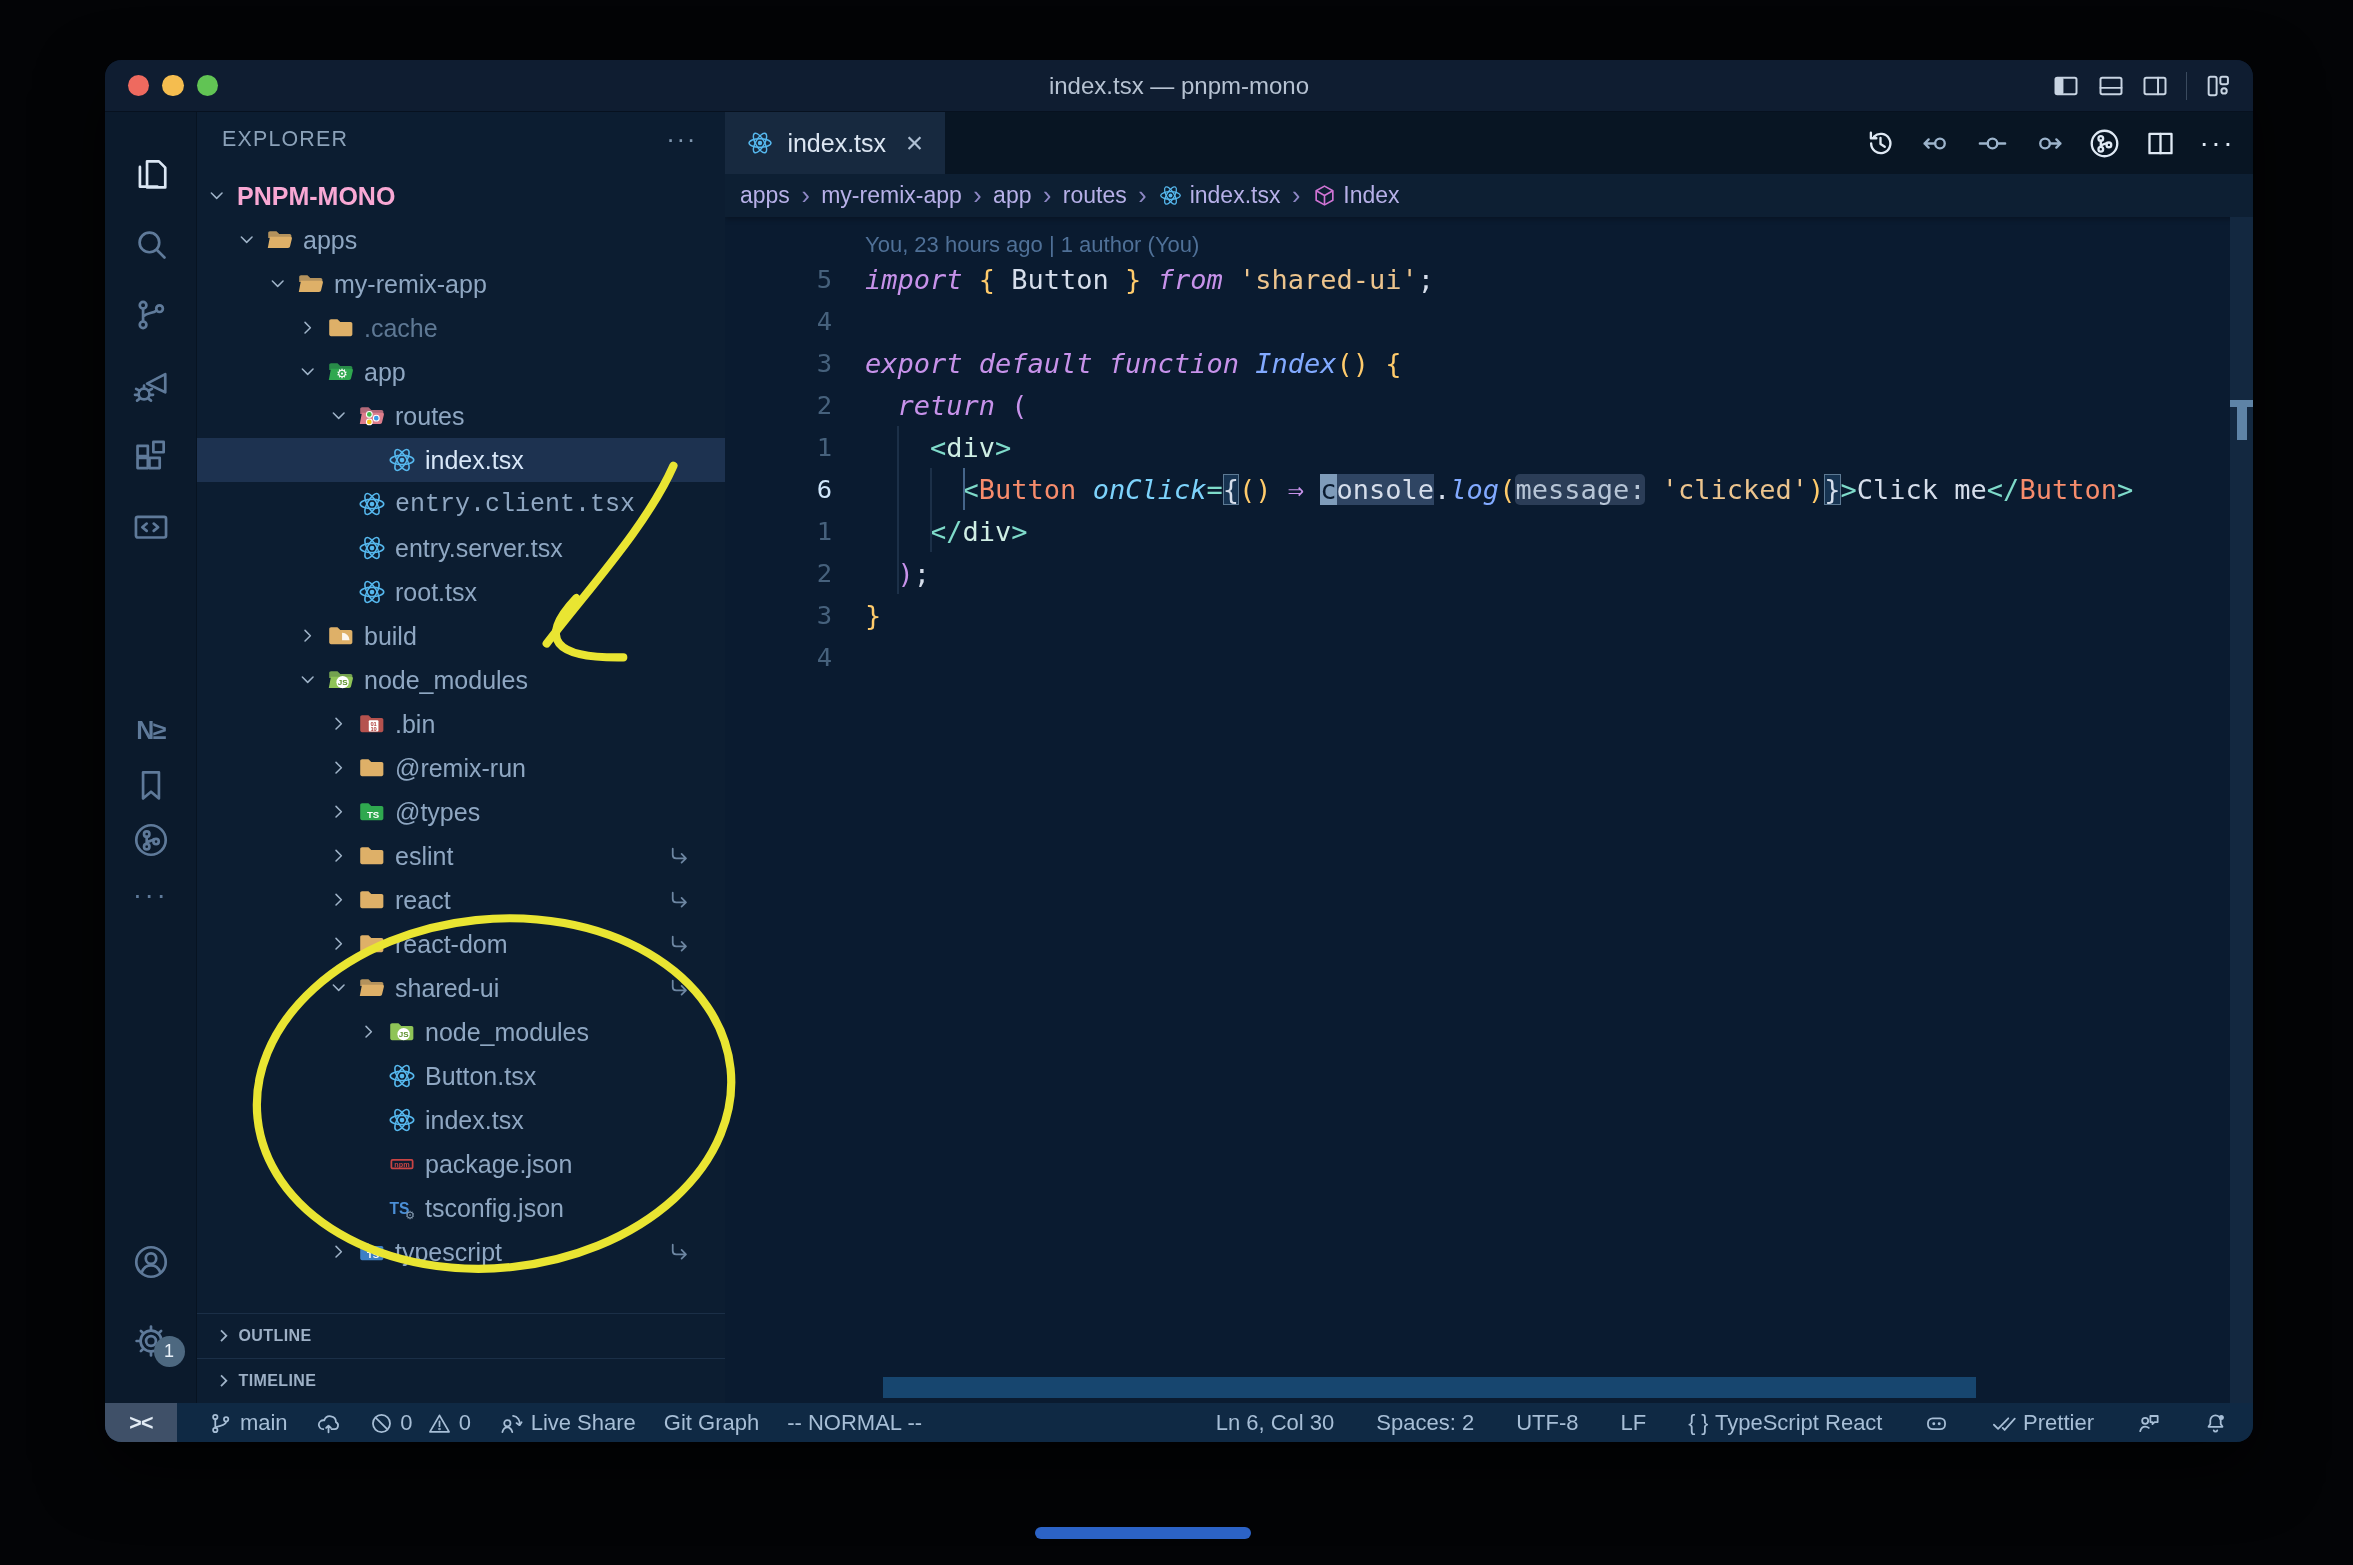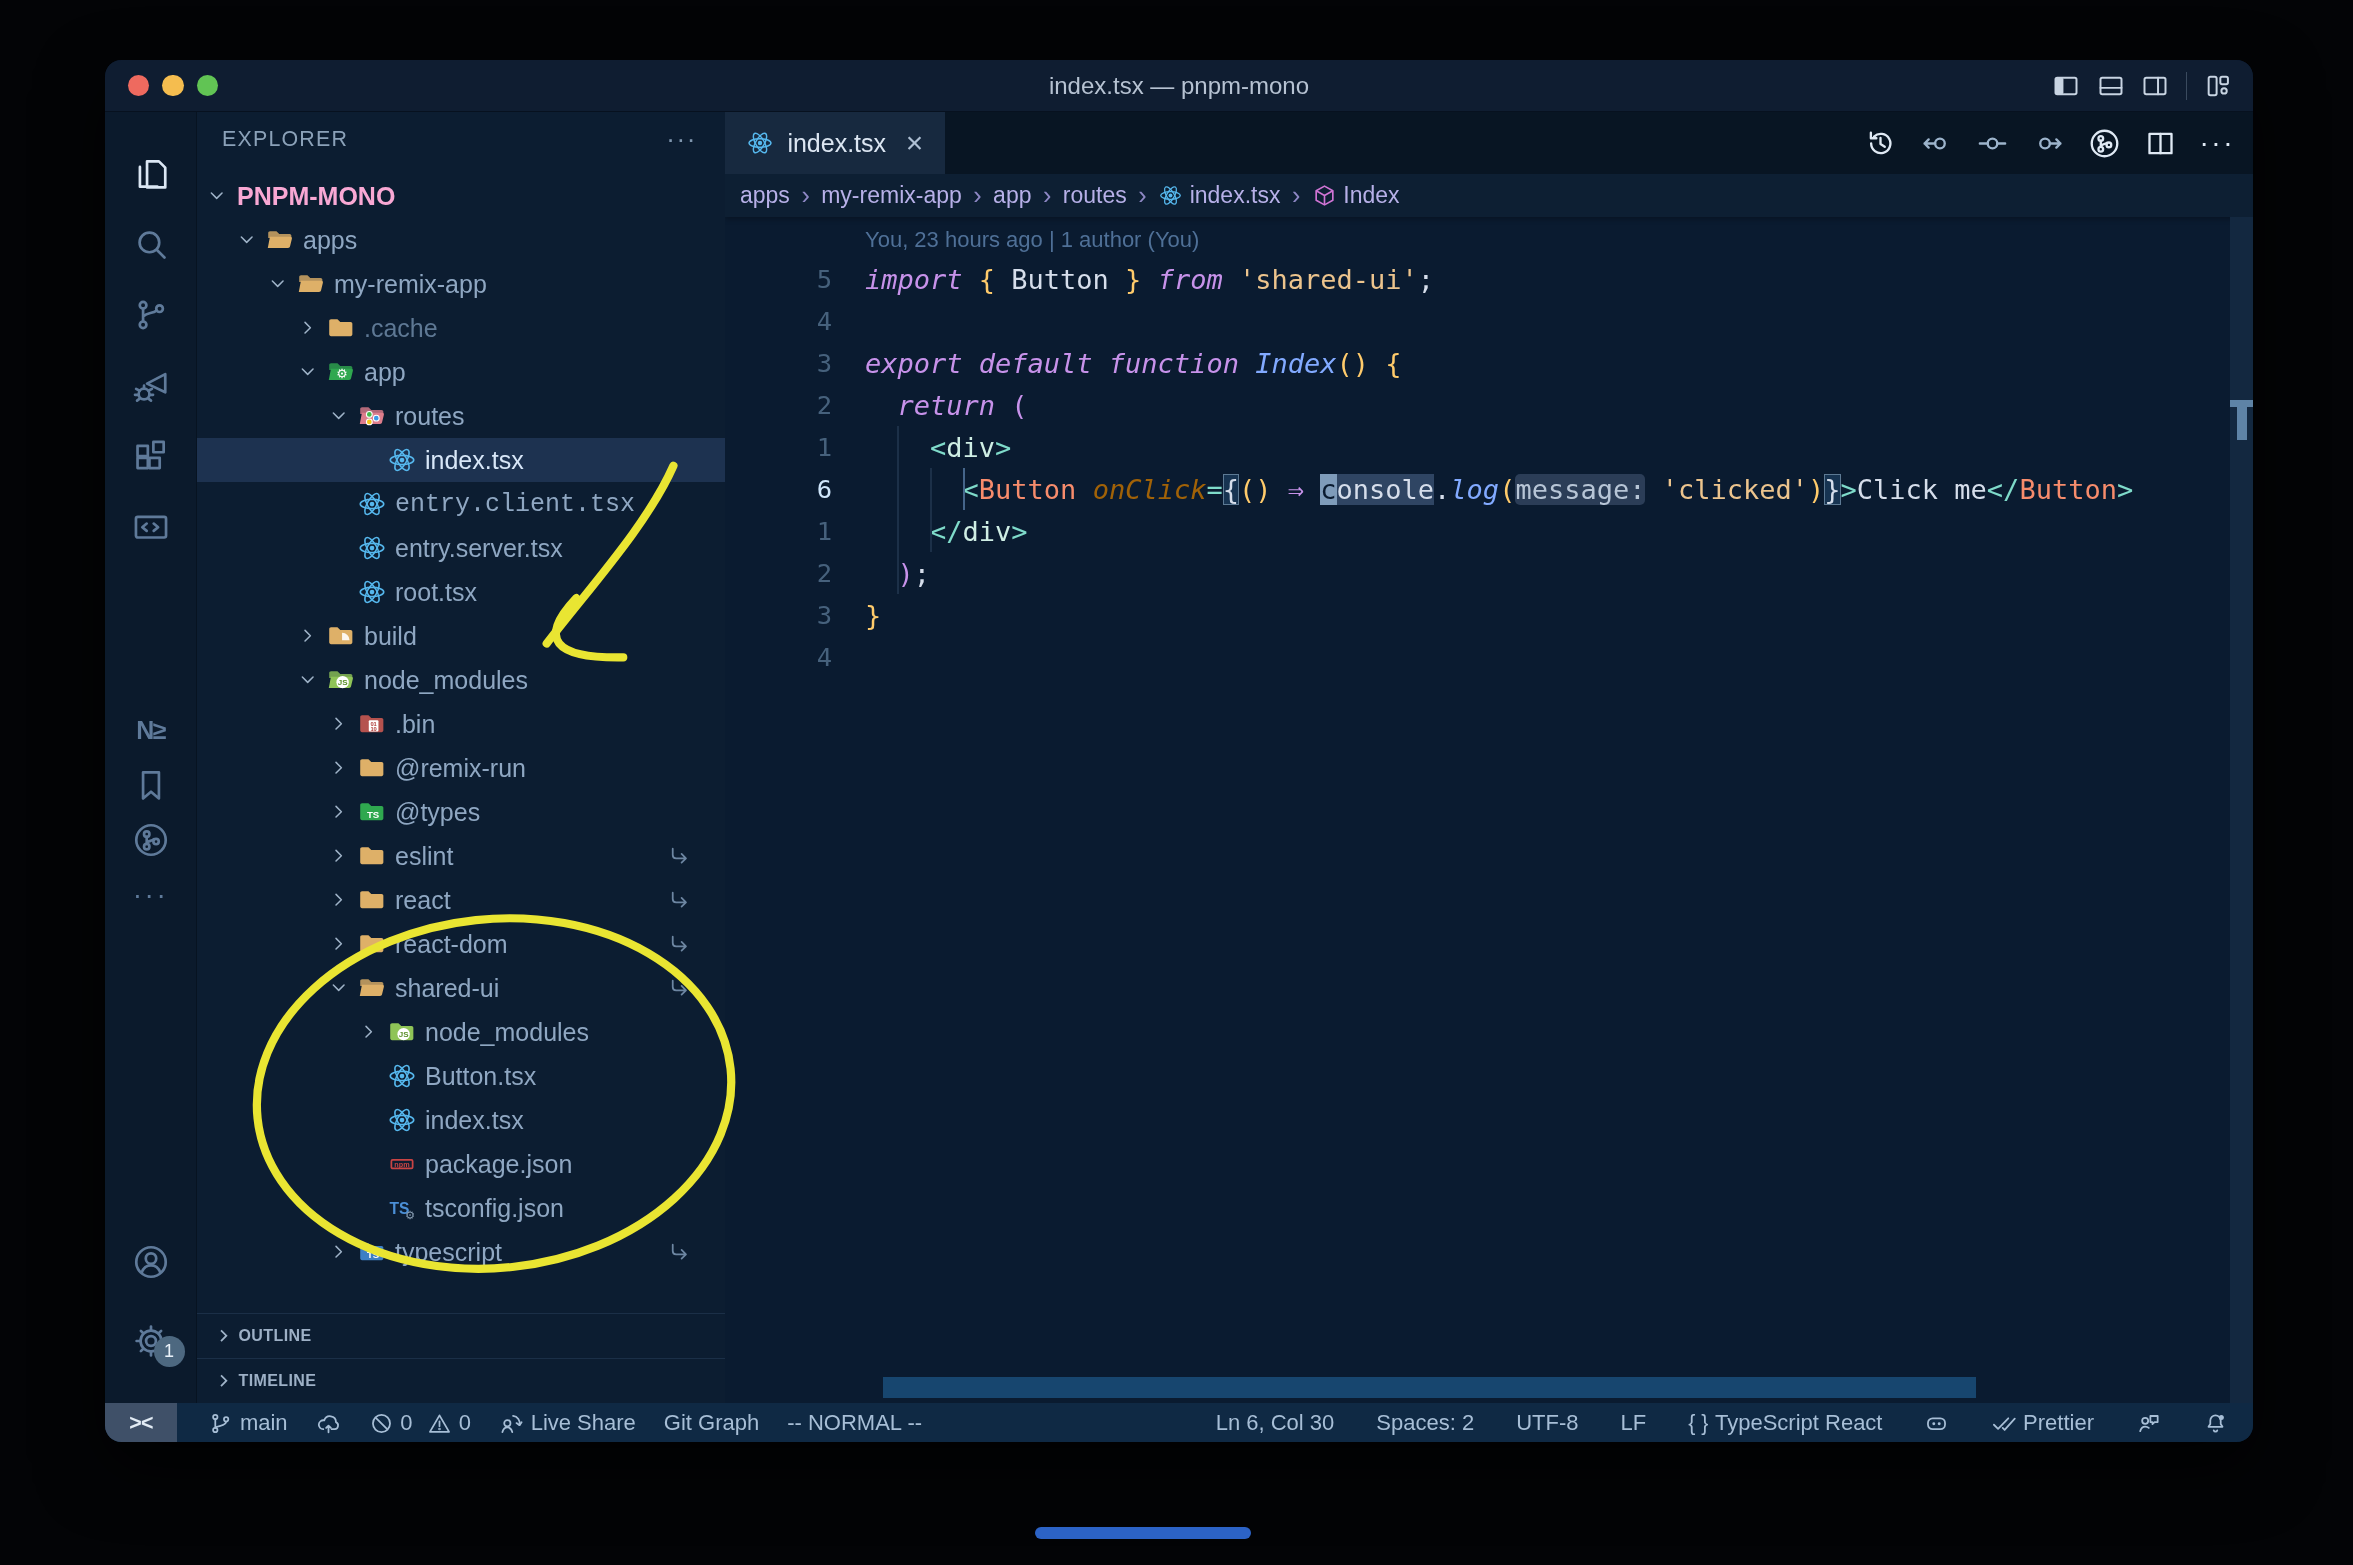--- a/index.html
+++ b/index.html
@@ -48,35 +48,35 @@
   .tab-close{color:#aebfd3;font-size:30px;line-height:1;margin-left:6.6px;}
   .ed-actions{position:absolute;right:18px;top:0;height:62px;display:flex;align-items:center;gap:23px;color:#9db4cc;}
   .ed-actions svg{width:33px;height:33px;}
   .ed-actions .bright{color:#dfe9f4;}
   .breadcrumbs{height:43px;background:#0d1f33;display:flex;align-items:center;padding-left:15px;gap:11.5px;color:#b7b0e8;font-size:23px;flex:none;box-shadow:0 3.3px 5px rgba(0,0,0,.25);}
   .bc-sep{color:#8d87c4;font-size:25px;}
   .bc-item{display:flex;align-items:center;gap:6.6px;}
   .breadcrumbs svg{width:25px;height:25px;}
   
   .code{flex:1;position:relative;font-family:"DejaVu Sans Mono",monospace;font-size:27px;overflow:hidden;padding-top:5px;}
-  .blame-line{height:36px;display:flex;align-items:center;}
+  .blame-line{height:36px;display:flex;align-items:flex-end;}
   .blame-line .gut{width:140px;flex:none;}
   .blame{color:#4f7097;font-size:22px;font-family:"Liberation Sans",sans-serif;}
   .code-line{height:42px;display:flex;align-items:center;}
   .gutter{width:107px;flex:none;text-align:right;color:#46617c;font-size:25.5px;}
   .lcontent{padding-left:33px;white-space:pre;}
   .code-line.current .gutter{color:#cfe6fb;}
   .tk-k{color:#c792ea;font-style:italic;}
   .tk-k2{color:#c792ea;}
   .tk-p{color:#c792ea;}
   .tk-y{color:#ffcb6b;}
   .tk-t{color:#7fdbca;}
   .tk-w{color:#d6deeb;}
   .tk-cmp{color:#f78c6c;}
-  .tk-attr{color:#a16207;font-style:italic;}
+  .tk-attr{color:#7dd3fc;font-style:italic;}
   .tk-str{color:#ecc48d;}
   .tk-fn{color:#82aaff;font-style:italic;}
   .tk-tag{color:#cfeee4;}
   .tk-cursor{background:#7f9cba;color:#0a1b30;}
   .tk-hl{background:#2f4563;}
   .tk-box{outline:1.6px solid #5d7a94;outline-offset:-1.6px;background:#173452;}
   .tk-inlay{background:#2b3d57;color:#b7c5d6;border-radius:5px;}
   .guide{position:absolute;width:1.6px;background:#1c3048;}
   .guide.active{background:#45658a;}
   .hscroll{position:absolute;left:158px;bottom:5px;width:1093px;height:21.4px;background:#17466f;}

